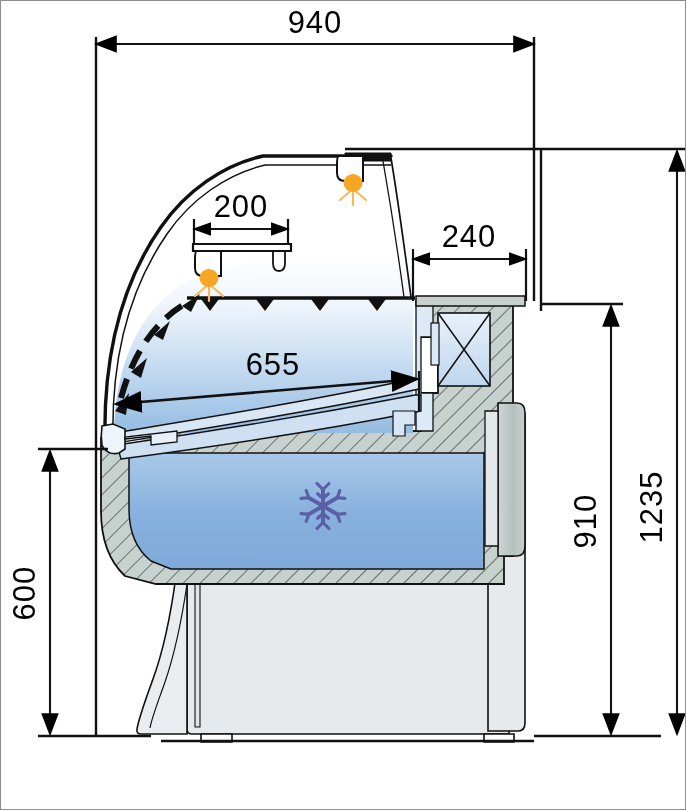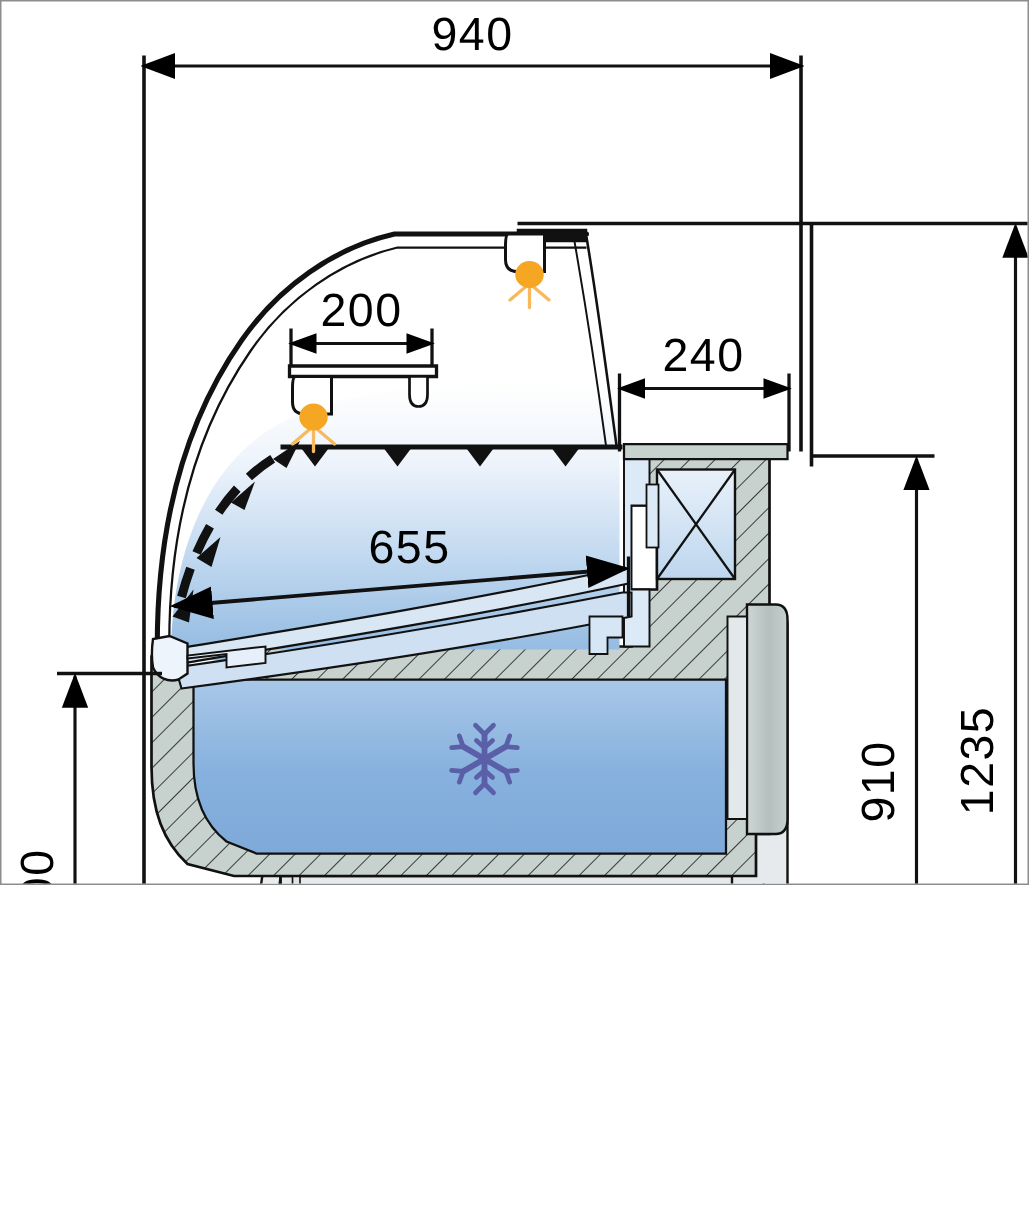--- a/index.html
+++ b/index.html
@@ -1,19 +1,19 @@
 <!DOCTYPE html>
 <html><head>
 <meta charset="utf-8">
 <style>
   html,body{margin:0;padding:0;background:#ffffff;}
   body{font-family:"Liberation Sans",sans-serif;}
   #page{
     position:relative;
-    width:686px;height:590px;
+    width:686px;height:810px;
     background:#ffffff;
     box-sizing:border-box;
     border:1px solid #8d8d8d;
     overflow:hidden;
   }
   #drawing{position:absolute;left:0;top:0;width:686px;height:810px;}
   .dim-text{
     font-family:"Liberation Sans",sans-serif;
     font-size:31px;
     font-weight:400;

